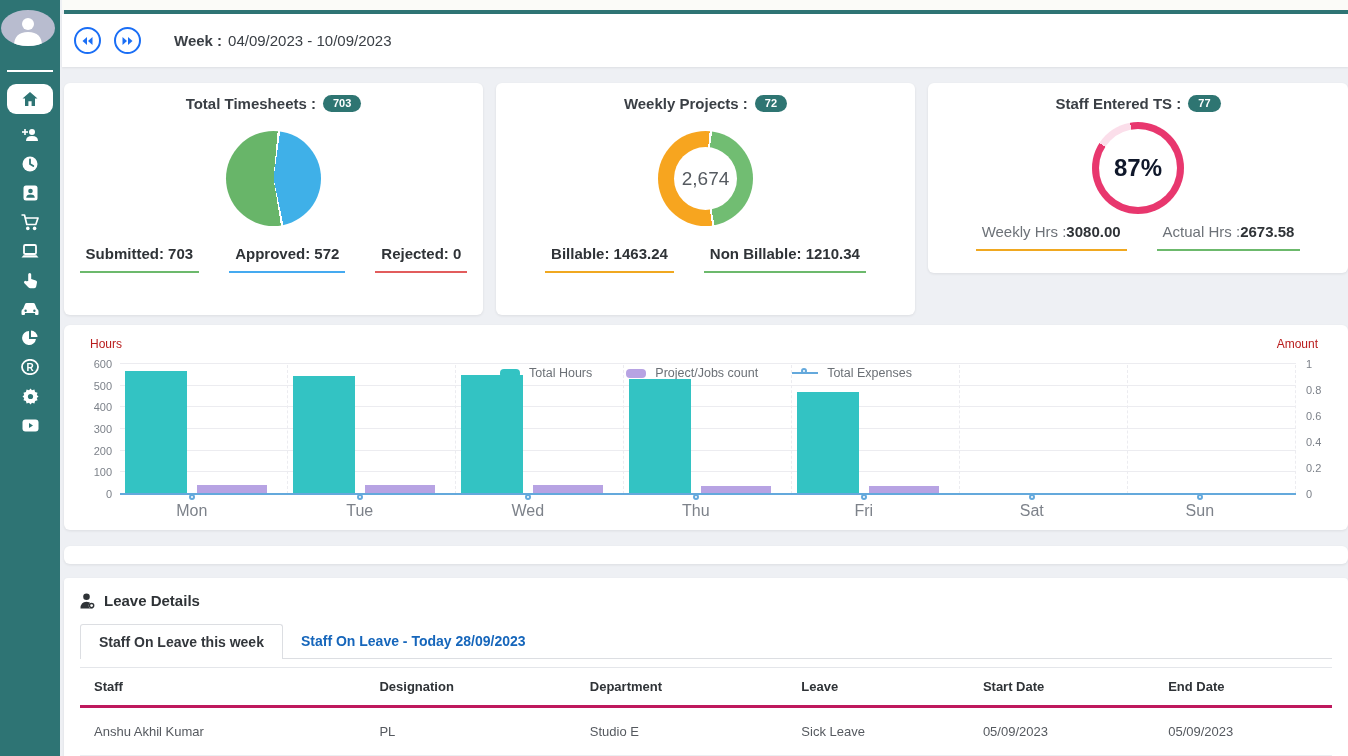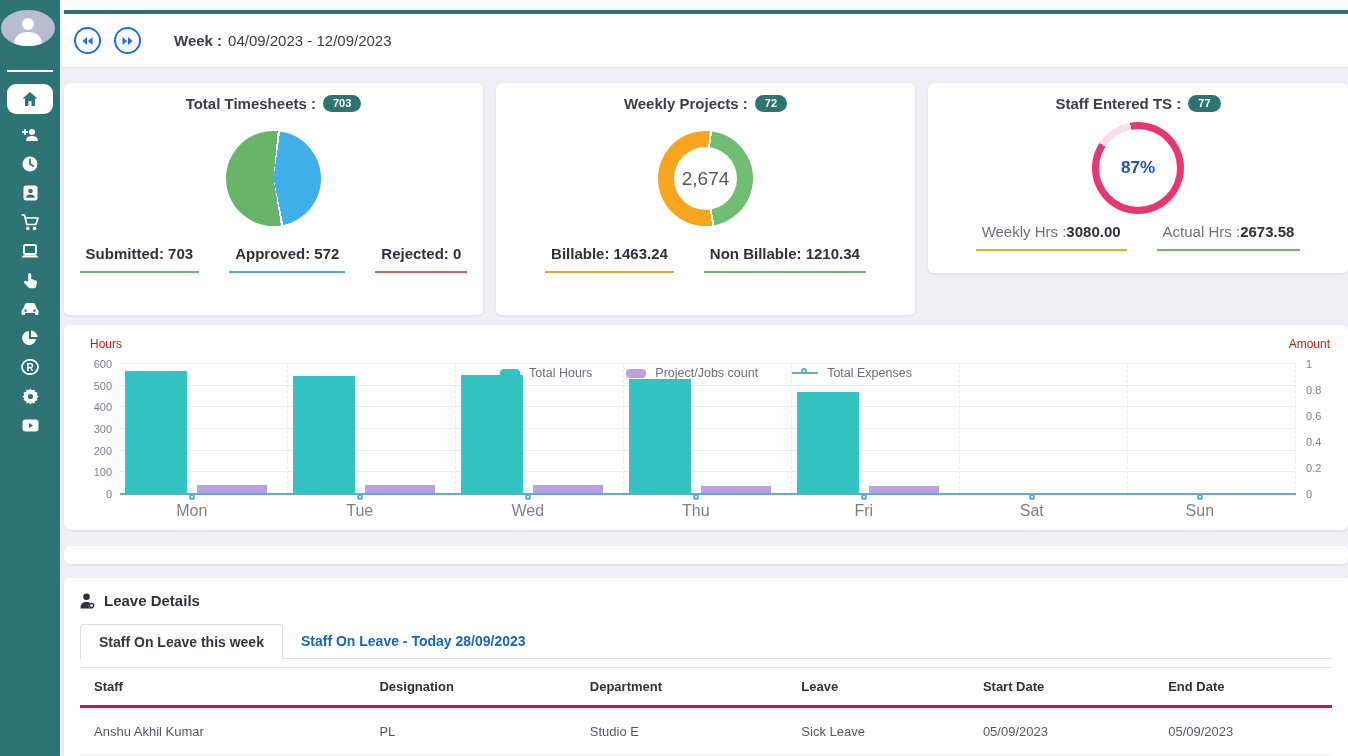--- a/index.html
+++ b/index.html
@@ -37,29 +37,29 @@
   .badge { background:#2e7572; color:#fff; font-size:11px; font-weight:700; border-radius:10px;
     padding:3px 10px; line-height:1; }
   .chart-zone { flex:1; display:flex; align-items:center; justify-content:center; }
   .pie { width:95px; height:95px; border-radius:50%; }
   .donut { width:95px; height:95px; border-radius:50%; position:relative; }
   .donut .hole { position:absolute; left:16px; top:16px; width:63px; height:63px; border-radius:50%;
     background:#fff; display:flex; align-items:center; justify-content:center; font-size:19px; color:#555a60; }
   .ring { width:92px; height:92px; border-radius:50%; position:relative; }
   .ring .hole { position:absolute; left:7px; top:7px; width:78px; height:78px; border-radius:50%;
     background:#fff; display:flex; align-items:center; justify-content:center; }
-  .ring .pct { font-size:17px; font-weight:700; color:#1d4ed8; }
+  .ring .pct { font-size:24px; font-weight:700; color:#0f172a; }
   .stats-row { display:flex; justify-content:center; gap:30px; margin-bottom:42px; }
   .stat { font-size:15px; font-weight:700; color:#2f3337; padding:0 6px 9px 6px; border-bottom:2px solid #ccc; white-space:nowrap; }
   .stat .lbl-gray { font-weight:400; color:#6d7278; }
 
   
   .chart-card { margin:10px 0 0 2px; width:1284px; height:205px; position:relative; }
   .axis-unit { position:absolute; top:12px; font-size:12px; color:#b91c1c; }
-  .axis-unit.left { left:26px; } .axis-unit.right { right:18px; }
+  .axis-unit.left { left:26px; } .axis-unit.right { right:30px; }
   .legend { position:absolute; top:10px; left:0; right:0; display:flex; justify-content:center; gap:34px; }
   .legend-item { display:flex; align-items:center; gap:9px; font-size:12.5px; color:#6b7076;margin-top:31px; }
   .swatch { width:20px; height:9px; border-radius:4px; }
   .line-swatch { width:26px; height:2px; position:relative; }
   .line-swatch i { position:absolute; left:9px; top:-4px; width:6px; height:6px; border:2px solid; border-radius:50%; background:#fff; }
   .plot { position:absolute; left:56px; right:52px; top:40px; height:130px; border-bottom:1px solid #aeb2b8; }
   .gridline { position:absolute; left:0; right:0; height:1px; background:#ececf0; }
   .ylab { position:absolute; font-size:11px; color:#7d828a; }
   .ylab.l { right:calc(100% + 8px); transform:translateY(6px); }
   .ylab.r { left:calc(100% + 10px); transform:translateY(6px); }
@@ -186,21 +186,21 @@
           <path d="M11.5 1 L7 5 L11.5 9 Z" fill="#1a6ef5"></path>
       </svg>
     </div>
     <div class="circle-btn">
       <svg width="13" height="10" viewBox="0 0 13 10">
         <path d="M1.5 1 L6 5 L1.5 9 Z" fill="#1a6ef5"></path>
           <path d="M7 1 L11.5 5 L7 9 Z" fill="#1a6ef5"></path>
       </svg>
     </div>
     <div class="week-text">
-      <b>Week :</b><span>04/09/2023 - 12/09/2023</span>
+      <b>Week :</b><span>04/09/2023 - 10/09/2023</span>
     </div>
   </div>
 
   <div class="cards-row">
 
     <div class="card stat-card">
       <div class="card-title">
         <span>Total Timesheets :</span>
         <span class="badge">703</span>
       </div>

